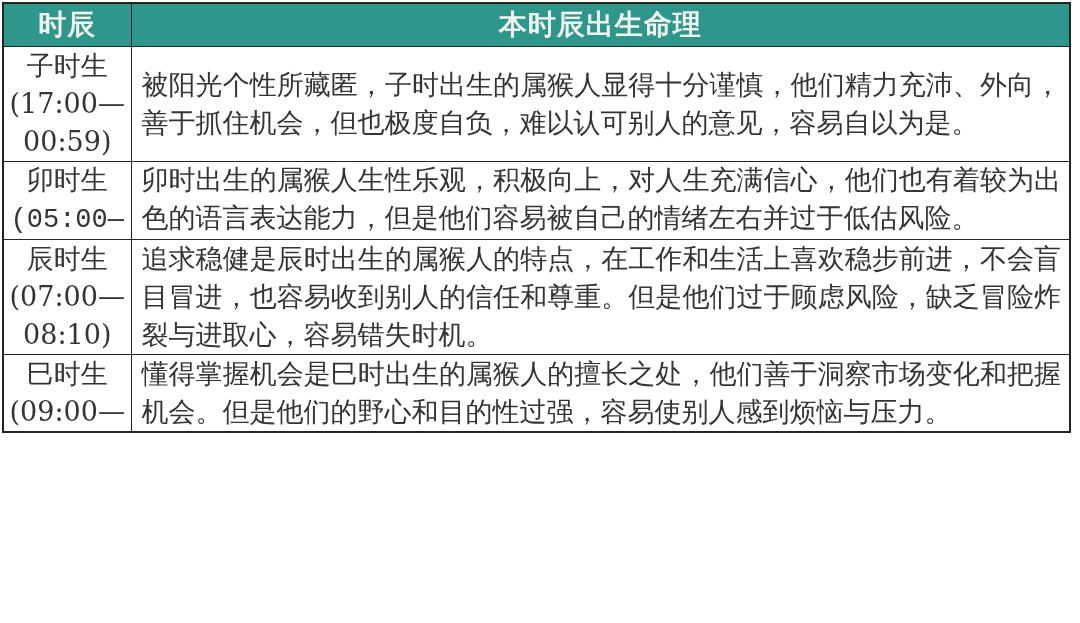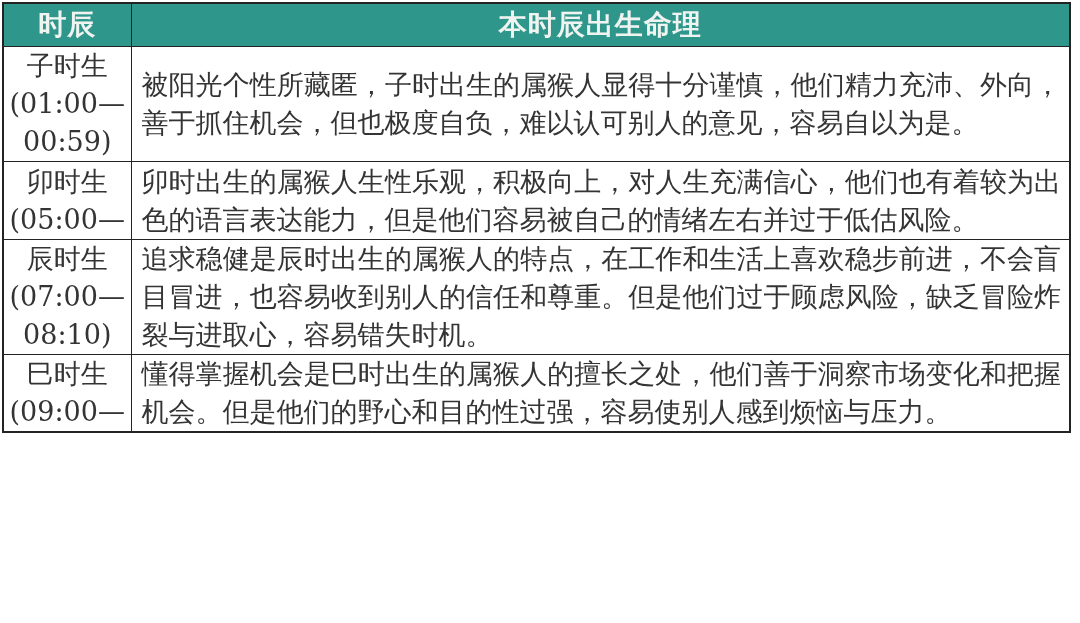--- a/index.html
+++ b/index.html
@@ -51,21 +51,21 @@
     font-size: 27px;
     line-height: 38px;
     padding: 0 8px 0 10px;
     text-align: justify;
     text-justify: inter-character;
     margin-top: 40px;
   }
   tr.r-tall   { height: 112px; }
   tr.r-tall2  { height: 113px; }
   tr.r-short  { height: 76px; }
-  tr.r-short2 { height: 78px; }
+  tr.r-short2 { height: 78px; font-family: Liberation Mono, monospace; }
   tr.r-mid    { height: 108px; }
   tr.r-six    { height: 70px; }
 </style>
 </head>
 <body>
 
 <div class="screenshot">
   <table class="fortune">
     <colgroup>
         <col class="c-time">
@@ -73,21 +73,21 @@
       </colgroup>
     <tbody>
         <tr>
       <th>时辰</th>
       <th>本时辰出生命理</th>
     </tr>
 
     <tr class="r-tall">
       <td class="time-cell">
         <div>子时生</div>
-        <div>(01:00—</div>
+        <div>(17:00—</div>
         <div>00:59)</div>
       </td>
       <td class="fortune-cell">
         <div>被阳光个性所藏匿，子时出生的属猴人显得十分谨慎，他们精力充沛、外向，善于抓住机会，但也极度自负，难以认可别人的意见，容易自以为是。</div>
       </td>
     </tr>
 
 
 
     <tr class="r-short2">

